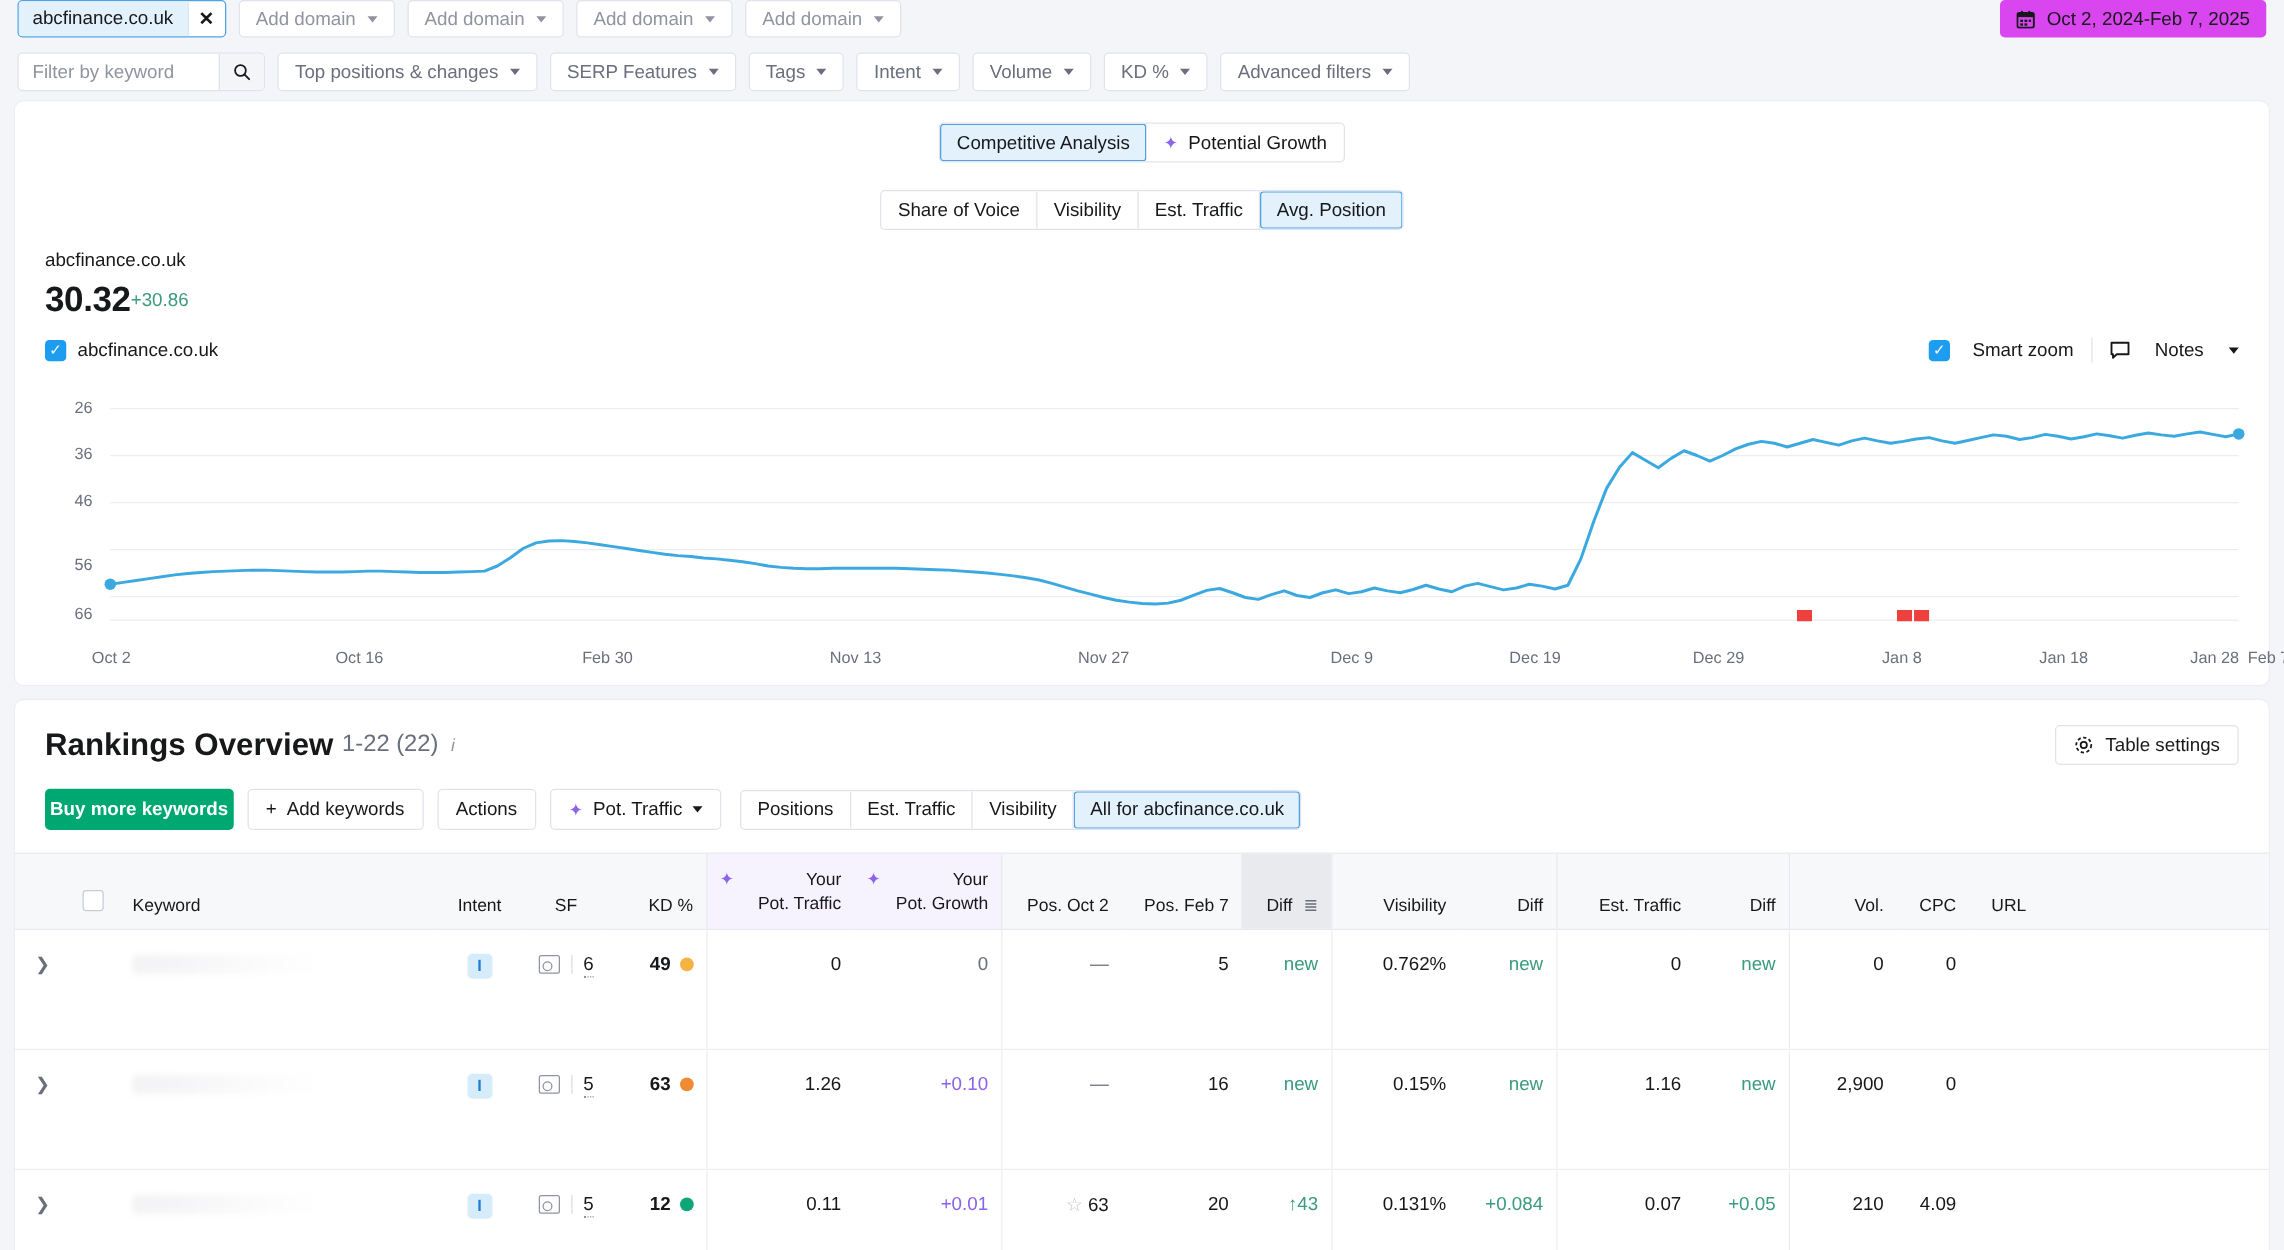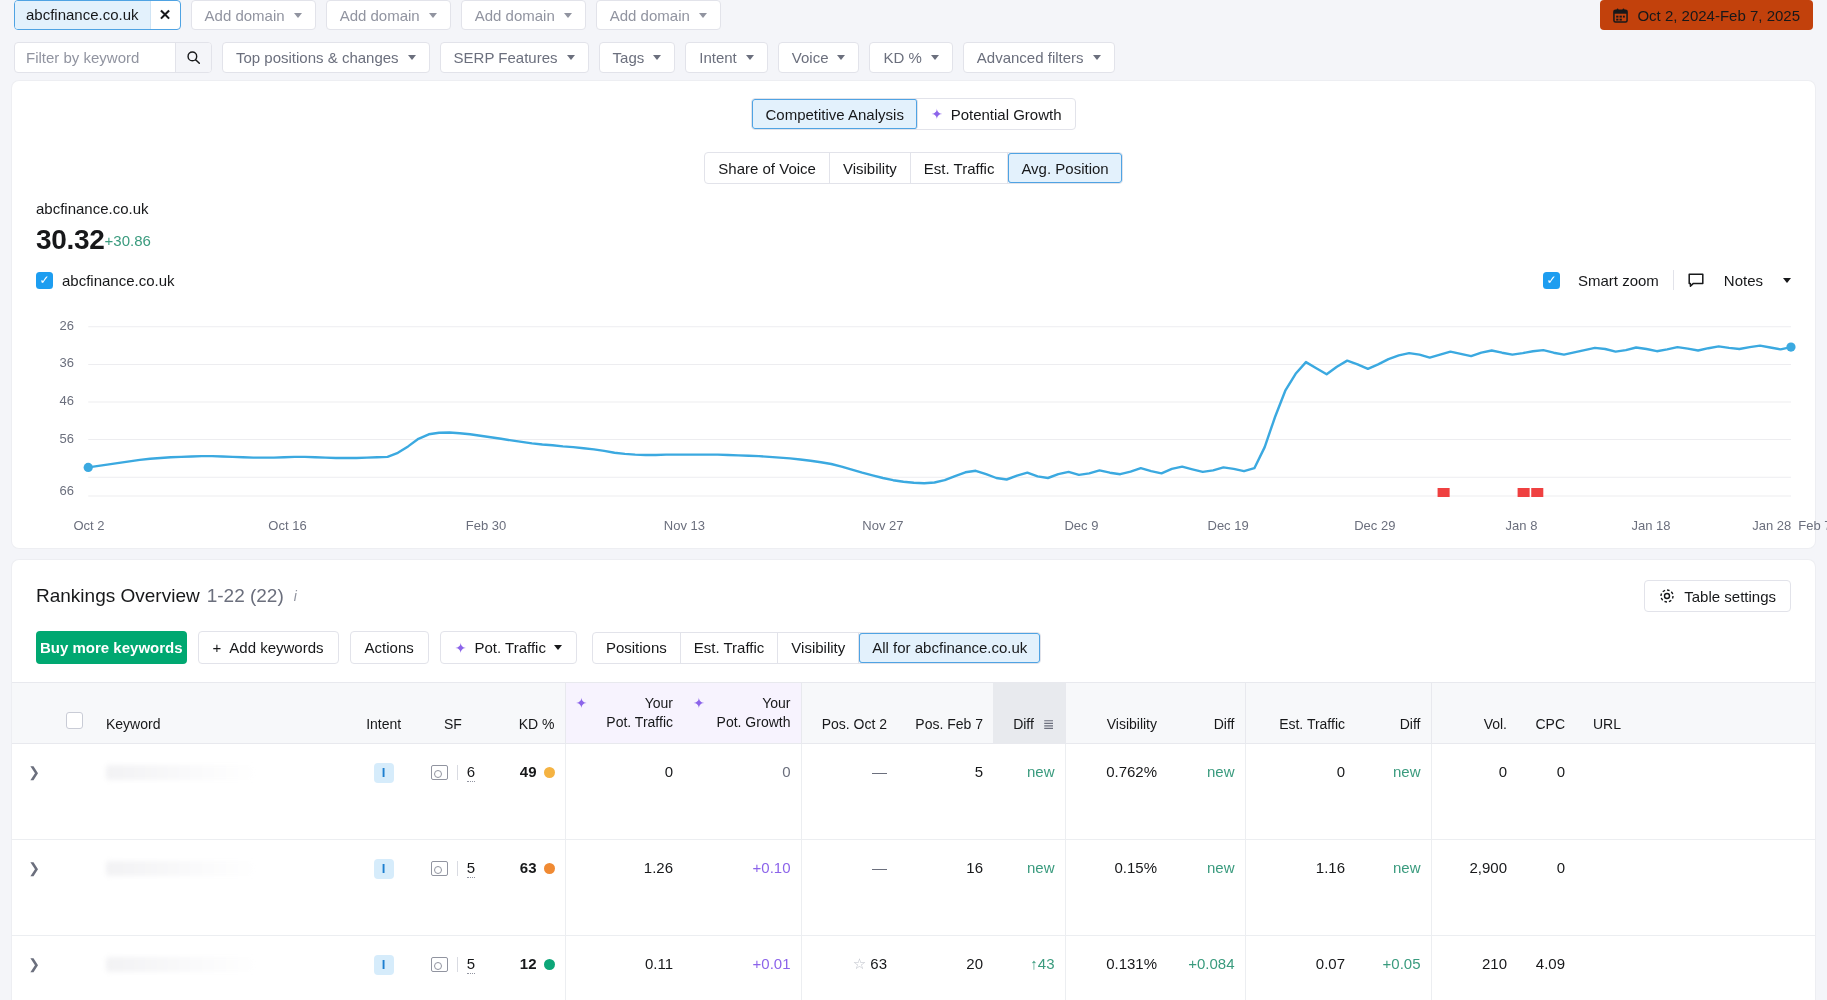--- a/index.html
+++ b/index.html
@@ -66,21 +66,21 @@
     border-right: 4.5px solid transparent;
     border-top: 5.5px solid currentColor;
     display: inline-block;
   }
   .daterange {
     position: absolute;
     right: 14px; top: 0;
     height: 30px;
     display: flex; align-items: center; gap: 9px;
     padding: 0 13px;
-    background: #c2410c;
+    background: #d946ef;
     border-radius: 4px;
     font-size: 15px;
     color: #17181a;
     cursor: pointer;
   }
 
   
   .filterbar {
     height: 48px;
     display: flex; align-items: center;
@@ -214,21 +214,21 @@
     color: #6b6f7d;
     transform: translateX(-50%);
     white-space: nowrap;
   }
 
   
   .rank-head {
     display: flex; align-items: center;
     padding: 20px 24px 0 24px;
   }
-  .rank-title { font-size: 19px; font-weight: normal; }
+  .rank-title { font-size: 25px; font-weight: bold; }
   .rank-count { font-size: 19px; color: #6b6f7d; font-weight: normal; margin-left: 7px; }
   .info-i {
     margin-left: 10px; font-size: 14px; color: #9194a0;
     font-style: italic; cursor: pointer;
   }
   .tsettings {
     margin-left: auto;
     display: flex; align-items: center; gap: 9px;
     height: 32px; padding: 0 14px;
     border: 1px solid #e2e3ea; border-radius: 4px;
@@ -384,21 +384,21 @@
   </div>
   <div class="fbtn">
     <span>Tags</span>
     <i class="caret"></i>
   </div>
   <div class="fbtn">
     <span>Intent</span>
     <i class="caret"></i>
   </div>
   <div class="fbtn">
-    <span>Voice</span>
+    <span>Volume</span>
     <i class="caret"></i>
   </div>
   <div class="fbtn">
     <span>KD %</span>
     <i class="caret"></i>
   </div>
   <div class="fbtn">
     <span>Advanced filters</span>
     <i class="caret"></i>
   </div>
@@ -470,21 +470,21 @@
         <circle cx="58.0" cy="167.4" r="4.6" fill="#3ba9e0"></circle>
         <circle cx="1754.0" cy="47.1" r="4.6" fill="#3ba9e0"></circle>
         <rect x="1402.0" y="188.0" width="12" height="9" fill="#ef4040"></rect>
         <rect x="1481.7" y="188.0" width="12" height="9" fill="#ef4040"></rect>
         <rect x="1495.3" y="188.0" width="12" height="9" fill="#ef4040"></rect>
       </svg>
     <div id="ylabels" style="position:absolute;left:18px;top:10px;width:60px;height:210px;">
         <div style="position: absolute; right: 16px; top: 17.8px; font-size: 13px; color: rgb(107, 111, 125);">26</div>
         <div style="position: absolute; right: 16px; top: 55.4px; font-size: 13px; color: rgb(107, 111, 125);">36</div>
         <div style="position: absolute; right: 16px; top: 93px; font-size: 13px; color: rgb(107, 111, 125);">46</div>
-        <div style="position: absolute; right: 16px; top: 131px; font-size: 13px; color: rgb(107, 111, 125);">56</div>
+        <div style="position: absolute; right: 16px; top: 144px; font-size: 13px; color: rgb(107, 111, 125);">56</div>
         <div style="position: absolute; right: 16px; top: 183px; font-size: 13px; color: rgb(107, 111, 125);">66</div>
       </div>
     <div class="xaxis" id="xaxis">
         <div class="xtick" style="left: 59.0216px; top: 8px;">Oct 2</div>
         <div class="xtick" style="left: 257.497px; top: 8px;">Oct 16</div>
         <div class="xtick" style="left: 455.972px; top: 8px;">Feb 30</div>
         <div class="xtick" style="left: 654.448px; top: 8px;">Nov 13</div>
         <div class="xtick" style="left: 852.923px; top: 8px;">Nov 27</div>
         <div class="xtick" style="left: 1051.4px; top: 8px;">Dec 9</div>
         <div class="xtick" style="left: 1198.1px; top: 8px;">Dec 19</div>

